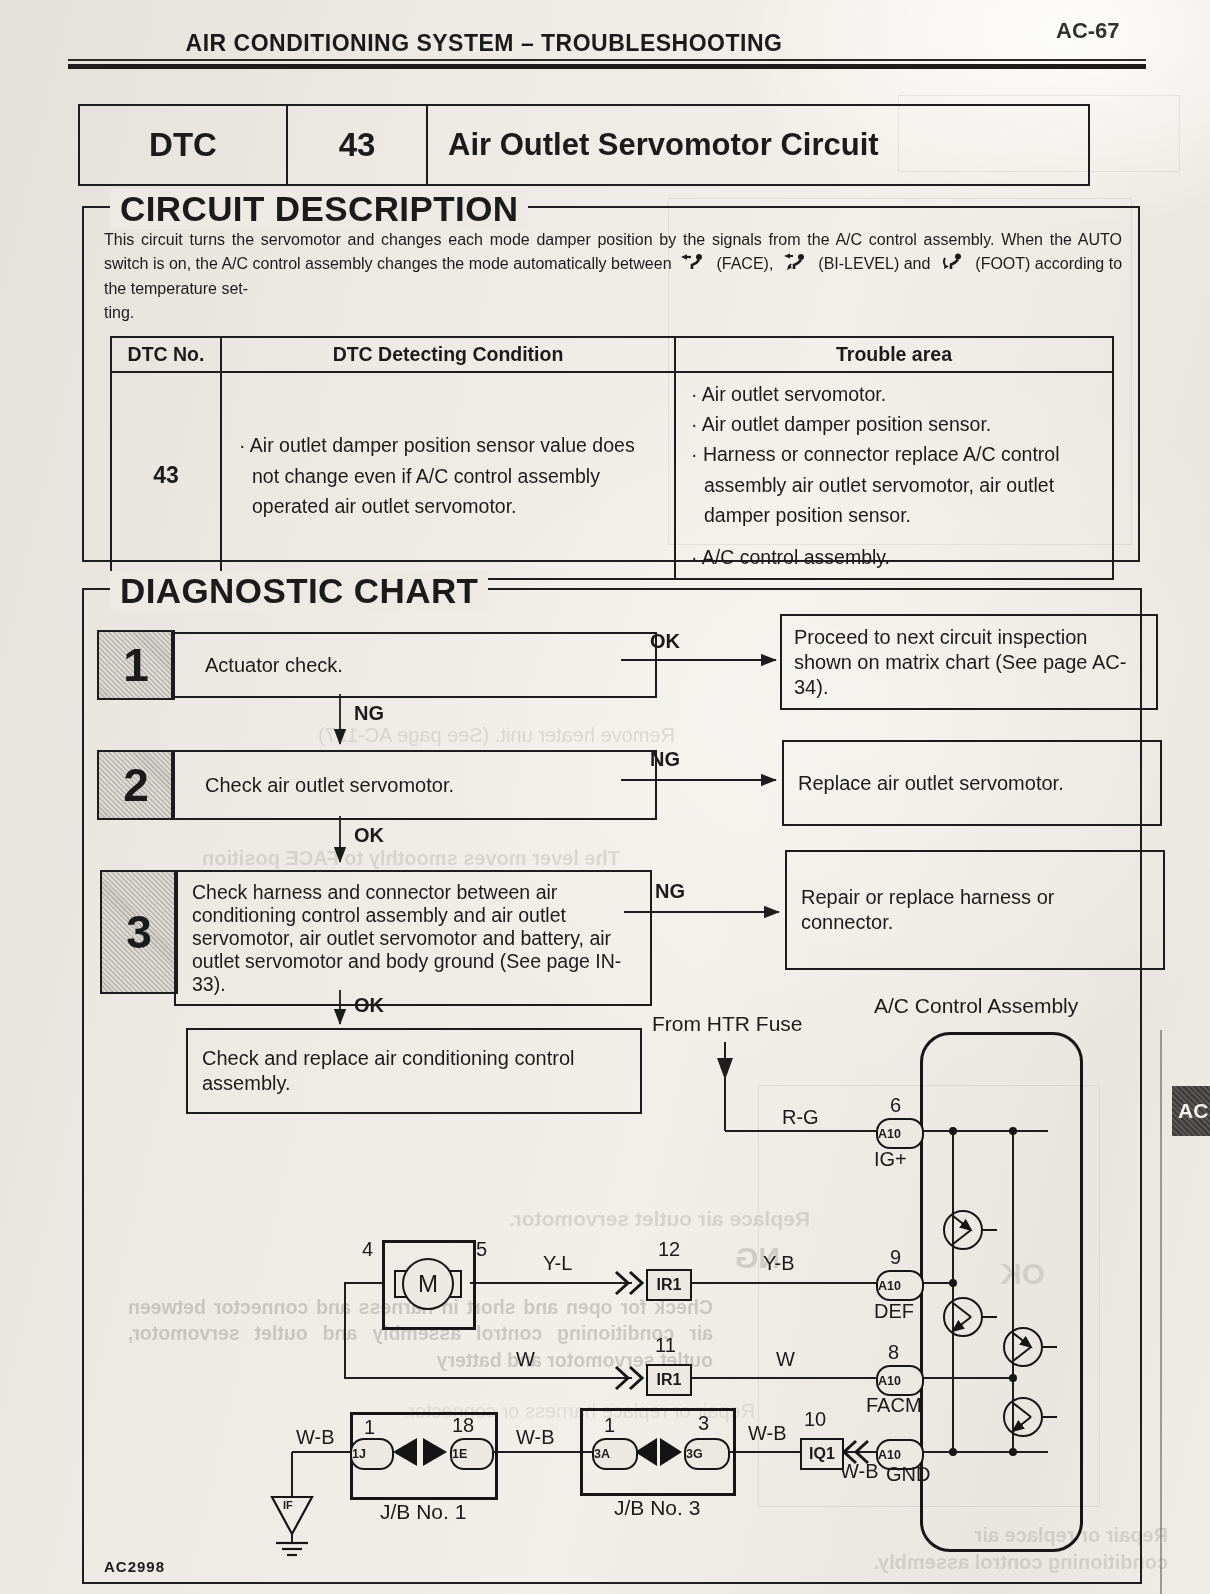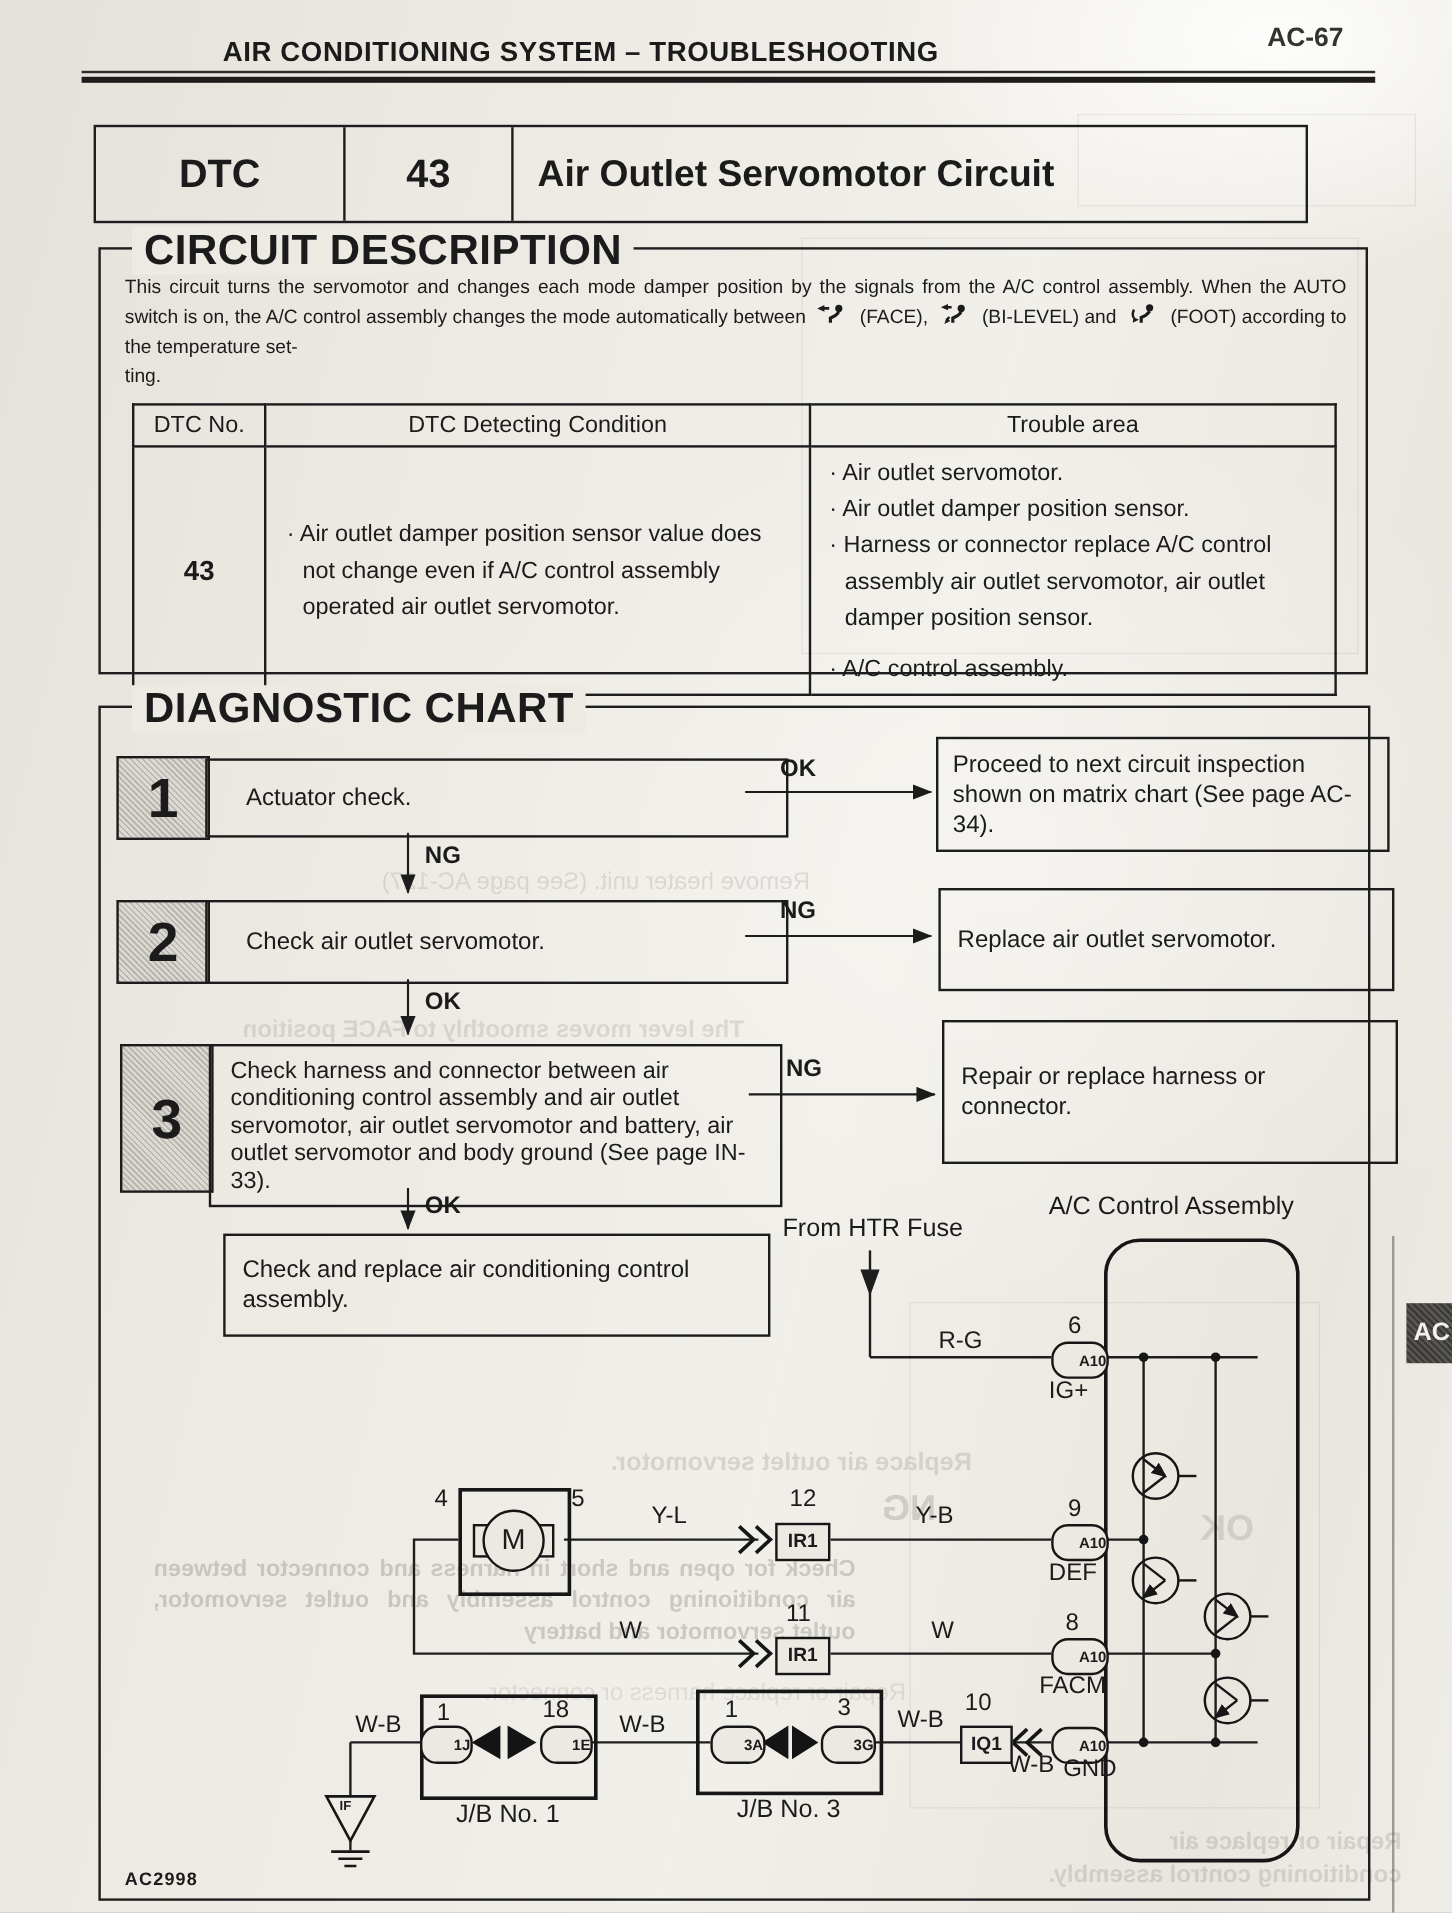--- a/index.html
+++ b/index.html
@@ -20,32 +20,32 @@
            display:flex; align-items:center; background:transparent;}
   .stepnum{position:absolute; border:2px solid #1c1c1c; font-size:46px; font-weight:bold;
            display:flex; align-items:center; justify-content:center;
            background-color:#dcd9d2;
            background-image:repeating-linear-gradient(45deg, rgba(85,82,78,.25) 0 1.5px, rgba(0,0,0,0) 1.5px 3.5px);}
   .lbl{position:absolute; font-size:20px; font-weight:bold;}
   .pin{position:absolute; font-size:20px; font-weight:normal;}
   .wirelbl{position:absolute; font-size:20px; font-weight:normal;}
   .oval{position:absolute; width:44px; height:27px; border:2.5px solid #161616; border-radius:14px;
         background:#ece9e3; font-size:12.5px; font-weight:bold;
-        display:flex; align-items:center; justify-content:flex-end;}
+        display:flex; align-items:center; justify-content:flex-start;}
   .sq{position:absolute; border:2.5px solid #161616; background:#ece9e3; font-weight:bold;
       display:flex; align-items:center; justify-content:center;}
   .jbx{position:absolute; border:3px solid #161616; background:transparent;}
   .jblbl{position:absolute; font-size:21px; font-weight:normal;}
   .bleed{position:absolute; transform:scaleX(-1); color:#55524b; filter:blur(.4px); line-height:1.35;}
   .bleedbox{position:absolute; border:1.5px solid rgba(40,38,35,.08);}
   .mode-icon{vertical-align:-3px; margin:0 5px;}
   .para{font-size:16px; line-height:1.52; text-align:justify;}
   table.dtct{border-collapse:collapse; width:100%; table-layout:fixed;}
   table.dtct th, table.dtct td{border:2px solid #1d1d1d; font-size:19.5px; vertical-align:middle;}
-  table.dtct th{font-weight:normal; padding:5px 13px;}
+  table.dtct th{font-weight:bold; padding:5px 13px;}
   .hang{padding-left:16px; text-indent:-13px;}
 </style>
 </head>
 <body>
 
 <div class="page">
 
   <div class="bleedbox" style="left:668px;top:198px;width:462px;height:345px;"></div>
   <div class="bleedbox" style="left:758px;top:1085px;width:340px;height:420px;"></div>
   <div class="bleedbox" style="left:898px;top:95px;width:280px;height:75px;"></div>

